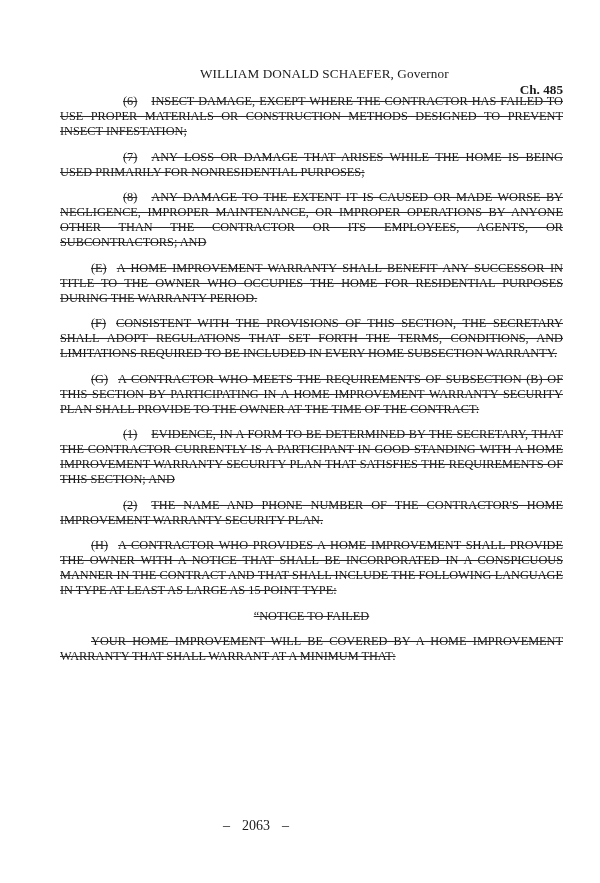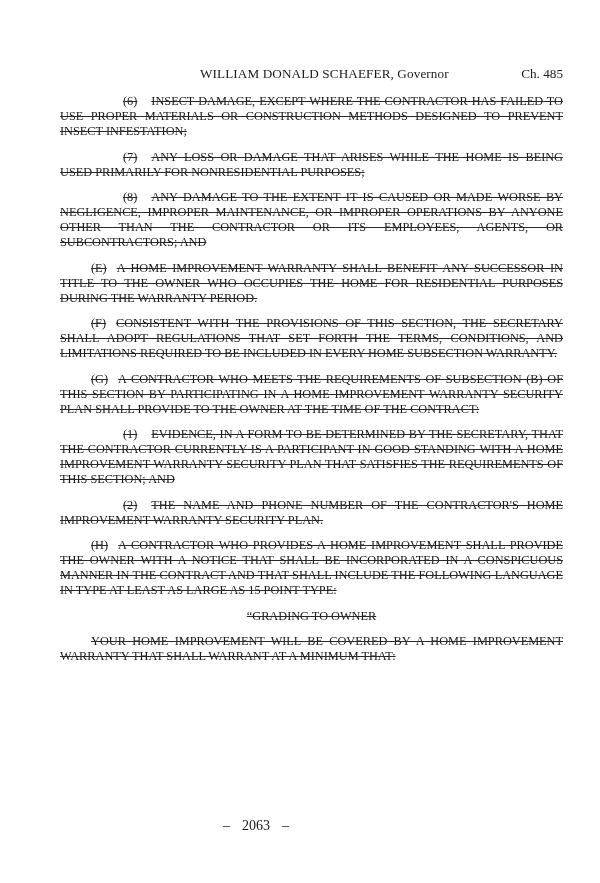--- a/index.html
+++ b/index.html
@@ -1,20 +1,20 @@
 <!DOCTYPE html>
 <html><head>
 <meta charset="utf-8">
 <style>
   html, body { margin: 0; padding: 0; background: #ffffff; }
   body { width: 600px; height: 883px; position: relative; overflow: hidden;
          font-family: "Liberation Serif", "DejaVu Serif", serif; color: #1a1a1a; }
   .header { position: absolute; top: 66px; left: 60px; width: 503px; height: 18px; font-size: 13.2px; }
   .header .title { position: absolute; left: 140px; top: 0; letter-spacing: 0.1px; }
-  .header .chapter { position: absolute; right: 0; top: 0; }
+  .header .chapter { position: absolute; right: 0; top: 16px; font-weight: bold; }
   .body { position: absolute; top: 94px; left: 60px; width: 503px; font-size: 12.3px; line-height: 15px; }
   .para { text-align: justify; text-align-last: left; margin: 0 0 10.5px 0; }
   .para .s { text-decoration: line-through; text-decoration-thickness: 1px; text-decoration-color: #2a2a2a; }
   .ind1 { text-indent: 63px; }
   .ind2 { text-indent: 31px; }
   .lbl { display: inline-block; margin-right: 14px; text-indent: 0; }
   .center { text-align: center; text-align-last: center; margin: 4px 0 10px 0; }
   .footer { position: absolute; top: 818px; left: 0; width: 512px; text-align: center; font-size: 14px; }
   .footer span { margin: 0 6px; }
 </style>
@@ -29,19 +29,19 @@
 <div class="body">
   <p class="para ind1"><span class="s lbl">(6)</span><span class="s">INSECT DAMAGE, EXCEPT WHERE THE CONTRACTOR HAS FAILED TO USE PROPER MATERIALS OR CONSTRUCTION METHODS DESIGNED TO PREVENT INSECT INFESTATION;</span></p>
   <p class="para ind1"><span class="s lbl">(7)</span><span class="s">ANY LOSS OR DAMAGE THAT ARISES WHILE THE HOME IS BEING USED PRIMARILY FOR NONRESIDENTIAL PURPOSES;</span></p>
   <p class="para ind1"><span class="s lbl">(8)</span><span class="s">ANY DAMAGE TO THE EXTENT IT IS CAUSED OR MADE WORSE BY NEGLIGENCE, IMPROPER MAINTENANCE, OR IMPROPER OPERATIONS BY ANYONE OTHER THAN THE CONTRACTOR OR ITS EMPLOYEES, AGENTS, OR SUBCONTRACTORS; AND</span></p>
   <p class="para ind2"><span class="s lbl" style="margin-right:10px">(E)</span><span class="s">A HOME IMPROVEMENT WARRANTY SHALL BENEFIT ANY SUCCESSOR IN TITLE TO THE OWNER WHO OCCUPIES THE HOME FOR RESIDENTIAL PURPOSES DURING THE WARRANTY PERIOD.</span></p>
   <p class="para ind2"><span class="s lbl" style="margin-right:10px">(F)</span><span class="s">CONSISTENT WITH THE PROVISIONS OF THIS SECTION, THE SECRETARY SHALL ADOPT REGULATIONS THAT SET FORTH THE TERMS, CONDITIONS, AND LIMITATIONS REQUIRED TO BE INCLUDED IN EVERY HOME SUBSECTION WARRANTY.</span></p>
   <p class="para ind2"><span class="s lbl" style="margin-right:10px">(G)</span><span class="s">A CONTRACTOR WHO MEETS THE REQUIREMENTS OF SUBSECTION (B) OF THIS SECTION BY PARTICIPATING IN A HOME IMPROVEMENT WARRANTY SECURITY PLAN SHALL PROVIDE TO THE OWNER AT THE TIME OF THE CONTRACT:</span></p>
   <p class="para ind1"><span class="s lbl">(1)</span><span class="s">EVIDENCE, IN A FORM TO BE DETERMINED BY THE SECRETARY, THAT THE CONTRACTOR CURRENTLY IS A PARTICIPANT IN GOOD STANDING WITH A HOME IMPROVEMENT WARRANTY SECURITY PLAN THAT SATISFIES THE REQUIREMENTS OF THIS SECTION; AND</span></p>
   <p class="para ind1"><span class="s lbl">(2)</span><span class="s">THE NAME AND PHONE NUMBER OF THE CONTRACTOR'S HOME IMPROVEMENT WARRANTY SECURITY PLAN.</span></p>
   <p class="para ind2"><span class="s lbl" style="margin-right:10px">(H)</span><span class="s">A CONTRACTOR WHO PROVIDES A HOME IMPROVEMENT SHALL PROVIDE THE OWNER WITH A NOTICE THAT SHALL BE INCORPORATED IN A CONSPICUOUS MANNER IN THE CONTRACT AND THAT SHALL INCLUDE THE FOLLOWING LANGUAGE IN TYPE AT LEAST AS LARGE AS 15 POINT TYPE:</span></p>
-  <p class="para center"><span class="s">“GRADING TO OWNER</span></p>
+  <p class="para center"><span class="s">“NOTICE TO FAILED</span></p>
   <p class="para ind2"><span class="s">YOUR HOME IMPROVEMENT WILL BE COVERED BY A HOME IMPROVEMENT WARRANTY THAT SHALL WARRANT AT A MINIMUM THAT:</span></p>
 </div>
 
 <div class="footer">
   <span>–</span><span>2063</span><span>–</span>
 </div>
 
 </body></html>

